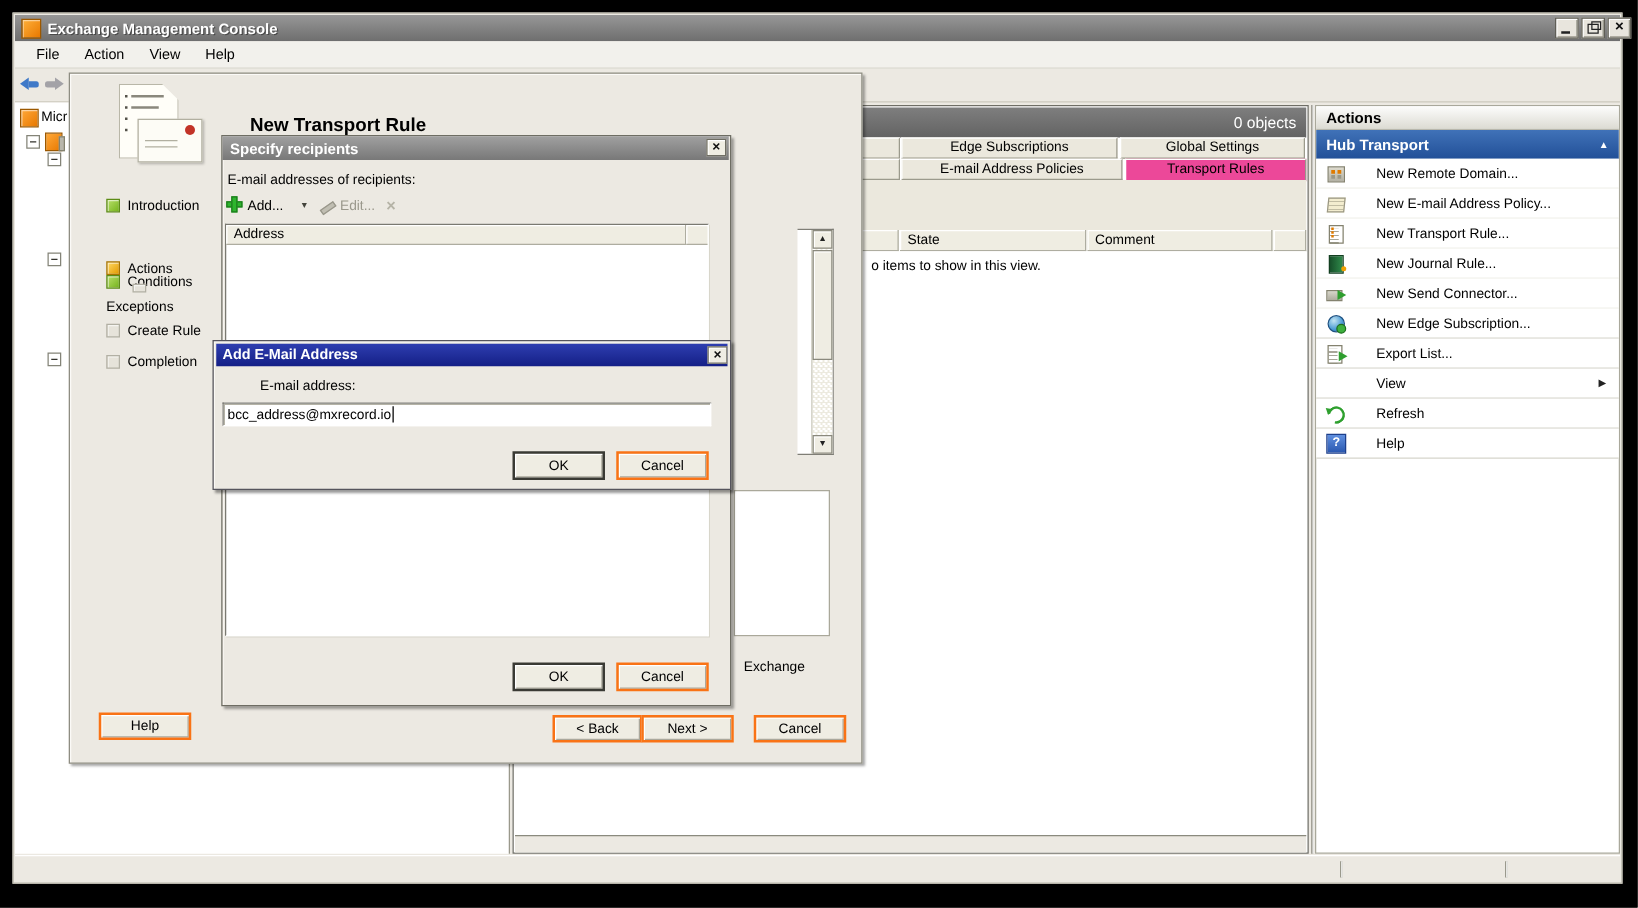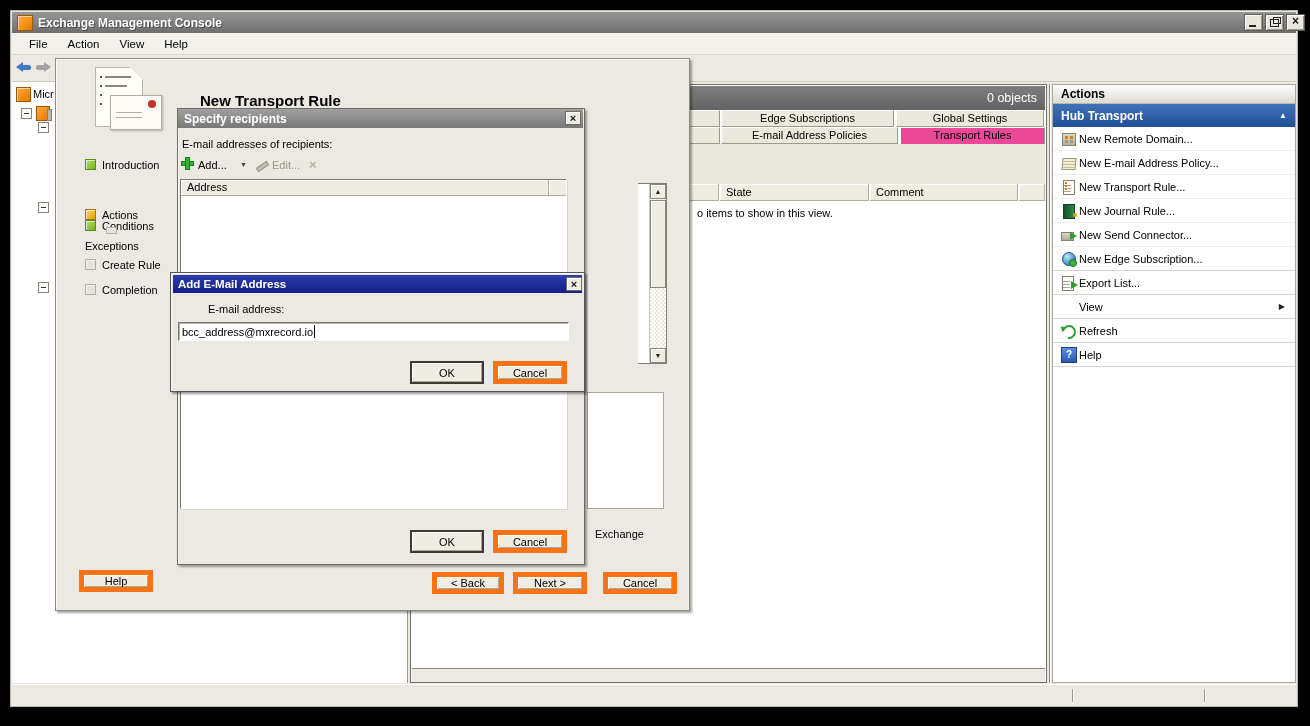--- a/index.html
+++ b/index.html
@@ -62,21 +62,21 @@
 
   
   .actions-panel{left:1052px;top:84px;width:244px;height:599px;background:#fff;border:1px solid #a9a89b;box-sizing:border-box;}
   .actions-header{left:1053px;top:85px;width:242px;height:19px;background:linear-gradient(#fdfdfc,#dcdbd3);
                   border-bottom:1px solid #b8b7ac;font-weight:bold;font-size:12px;display:flex;align-items:center;padding-left:8px;box-sizing:border-box;}
   .hub-header{left:1053px;top:104px;width:242px;height:23px;background:linear-gradient(#4072b8,#225098);
               color:#fff;font-weight:bold;font-size:12px;display:flex;align-items:center;padding:0 8px;box-sizing:border-box;}
   .hub-header .collapse{margin-left:auto;font-size:8px;color:#fff;}
   .collapse::after{content:"▲";}
   .action-list{left:1053px;top:127px;width:242px;}
-  .action-item{height:24px;display:flex;align-items:center;padding-left:8px;gap:2px;border-bottom:1px solid #f0efe9;background:#fff;box-sizing:border-box;}
+  .action-item{height:24px;display:flex;align-items:center;padding-left:8px;gap:24px;border-bottom:1px solid #f0efe9;background:#fff;box-sizing:border-box;}
   .action-sep{border-bottom:1px solid #d6d5cb;}
   .submenu-arrow{margin-left:auto;margin-right:10px;font-size:8px;color:#222;}
   .submenu-arrow::after{content:"▶";}
   .ico{width:16px;height:16px;position:relative;flex:0 0 16px;}
   .ico-building::before{content:"";position:absolute;left:1px;top:2px;width:12px;height:11px;background:linear-gradient(#dedbce,#b3b1a4);border:1px solid #84826f;}
   .ico-building::after{content:"";position:absolute;left:4px;top:5px;width:3px;height:3px;background:#e07b00;box-shadow:5px 0 #e07b00,0 4px #9a9888,5px 4px #9a9888;}
   .ico-accepted::before{content:"";position:absolute;left:0;top:2px;width:11px;height:11px;background:linear-gradient(#dedbce,#b3b1a4);border:1px solid #84826f;}
   .ico-accepted::after{content:"";position:absolute;right:0;bottom:1px;width:6px;height:6px;background:#2f9e2f;border:1px solid #1d6f1d;}
   .ico-policy::before{content:"";position:absolute;left:1px;top:3px;width:12px;height:10px;
        background:repeating-linear-gradient(180deg,rgba(0,0,0,0) 0 2px,#c2bda3 2px 3px),#f3edcf;border:1px solid #9a9784;transform:skewX(-6deg);}
@@ -122,21 +122,21 @@
   .sb{left:649px;top:184px;width:17px;height:179px;background:repeating-conic-gradient(#fff 0 25%,#eceadf 0 50%) 0 0/4px 4px;border-left:1px solid #c9c7bb;box-sizing:border-box;}
   .sb-btn{position:absolute;left:0;width:16px;height:15px;background:#efede3;border:1px solid #8a897d;box-shadow:inset 1px 1px 0 #fff;
           box-sizing:border-box;font-size:7px;text-align:center;line-height:13px;color:#222;}
   .sb-up{top:0;} .sb-up::after{content:"▲";}
   .sb-down{bottom:0;} .sb-down::after{content:"▼";}
   .sb-thumb{position:absolute;left:0;top:16px;width:16px;height:88px;background:#efede3;border:1px solid #8a897d;box-shadow:inset 1px 1px 0 #fff;box-sizing:border-box;}
   .wiz-list2{left:587px;top:392px;width:77px;height:117px;background:#fff;border:1px solid #aaa89a;box-sizing:border-box;}
   .wiz-bg-text{left:595px;top:528px;font-size:11px;}
 
   
-  .btn{position:absolute;background:#efede3;border:5px solid #f97316;box-shadow:inset 1px 1px 0 #fff,inset -1px -1px 0 #aaa89c;
+  .btn{position:absolute;background:#efede3;border:2px solid #f97316;box-shadow:inset 1px 1px 0 #fff,inset -1px -1px 0 #aaa89c;
        font-size:11px;text-align:center;box-sizing:border-box;display:flex;align-items:center;justify-content:center;
        font-family:"Liberation Sans","DejaVu Sans",sans-serif;padding:0;}
   .btn-default{border:2px solid #3a3a34;box-shadow:inset 1px 1px 0 #fff,inset -1px -1px 0 #aaa89c;}
 
   
   .dlg-recip{left:177px;top:108px;width:408px;height:457px;background:#ece9e2;border:1px solid #6e6d63;
              box-shadow:inset 1px 1px 0 #faf9f5,2px 2px 2px rgba(0,0,0,.35);box-sizing:border-box;}
   .dlg-recip-title{left:178px;top:109px;width:405px;height:19px;background:linear-gradient(#a0a0a0,#787878);
                    color:#fff;font-weight:bold;font-size:12px;display:flex;align-items:center;padding-left:6px;box-sizing:border-box;}
   .xbtn{position:absolute;width:16px;height:14px;background:#efede3;border:1px solid #6f6e64;box-shadow:inset 1px 1px 0 #fff;
@@ -321,21 +321,21 @@
   <div class="abs wiz-list1"></div>
   <div class="abs sb">
     <span class="sb-btn sb-up"></span>
     <span class="sb-thumb"></span>
     <span class="sb-btn sb-down"></span>
   </div>
   <div class="abs wiz-list2"></div>
   <span class="abs wiz-bg-text">Exchange</span>
 
   <button class="btn" style="left:79px;top:570px;width:74px;height:22px;">Help</button>
-  <button class="btn" style="left:432px;top:572px;width:72px;height:22px;">&lt; Back</button>
+  <button class="btn" style="left:442px;top:572px;width:72px;height:22px;">&lt; Back</button>
   <button class="btn" style="left:513px;top:572px;width:74px;height:22px;">Next &gt;</button>
   <button class="btn" style="left:603px;top:572px;width:74px;height:22px;">Cancel</button>
 
   <div class="abs dlg-recip"></div>
   <div class="abs dlg-recip-title">
     <span>Specify recipients</span>
   </div>
   <span class="abs xbtn" style="left:565px;top:111px;"></span>
   <span class="abs recip-label">E-mail addresses of recipients:</span>
   <span class="abs tool-add-plus"></span>

